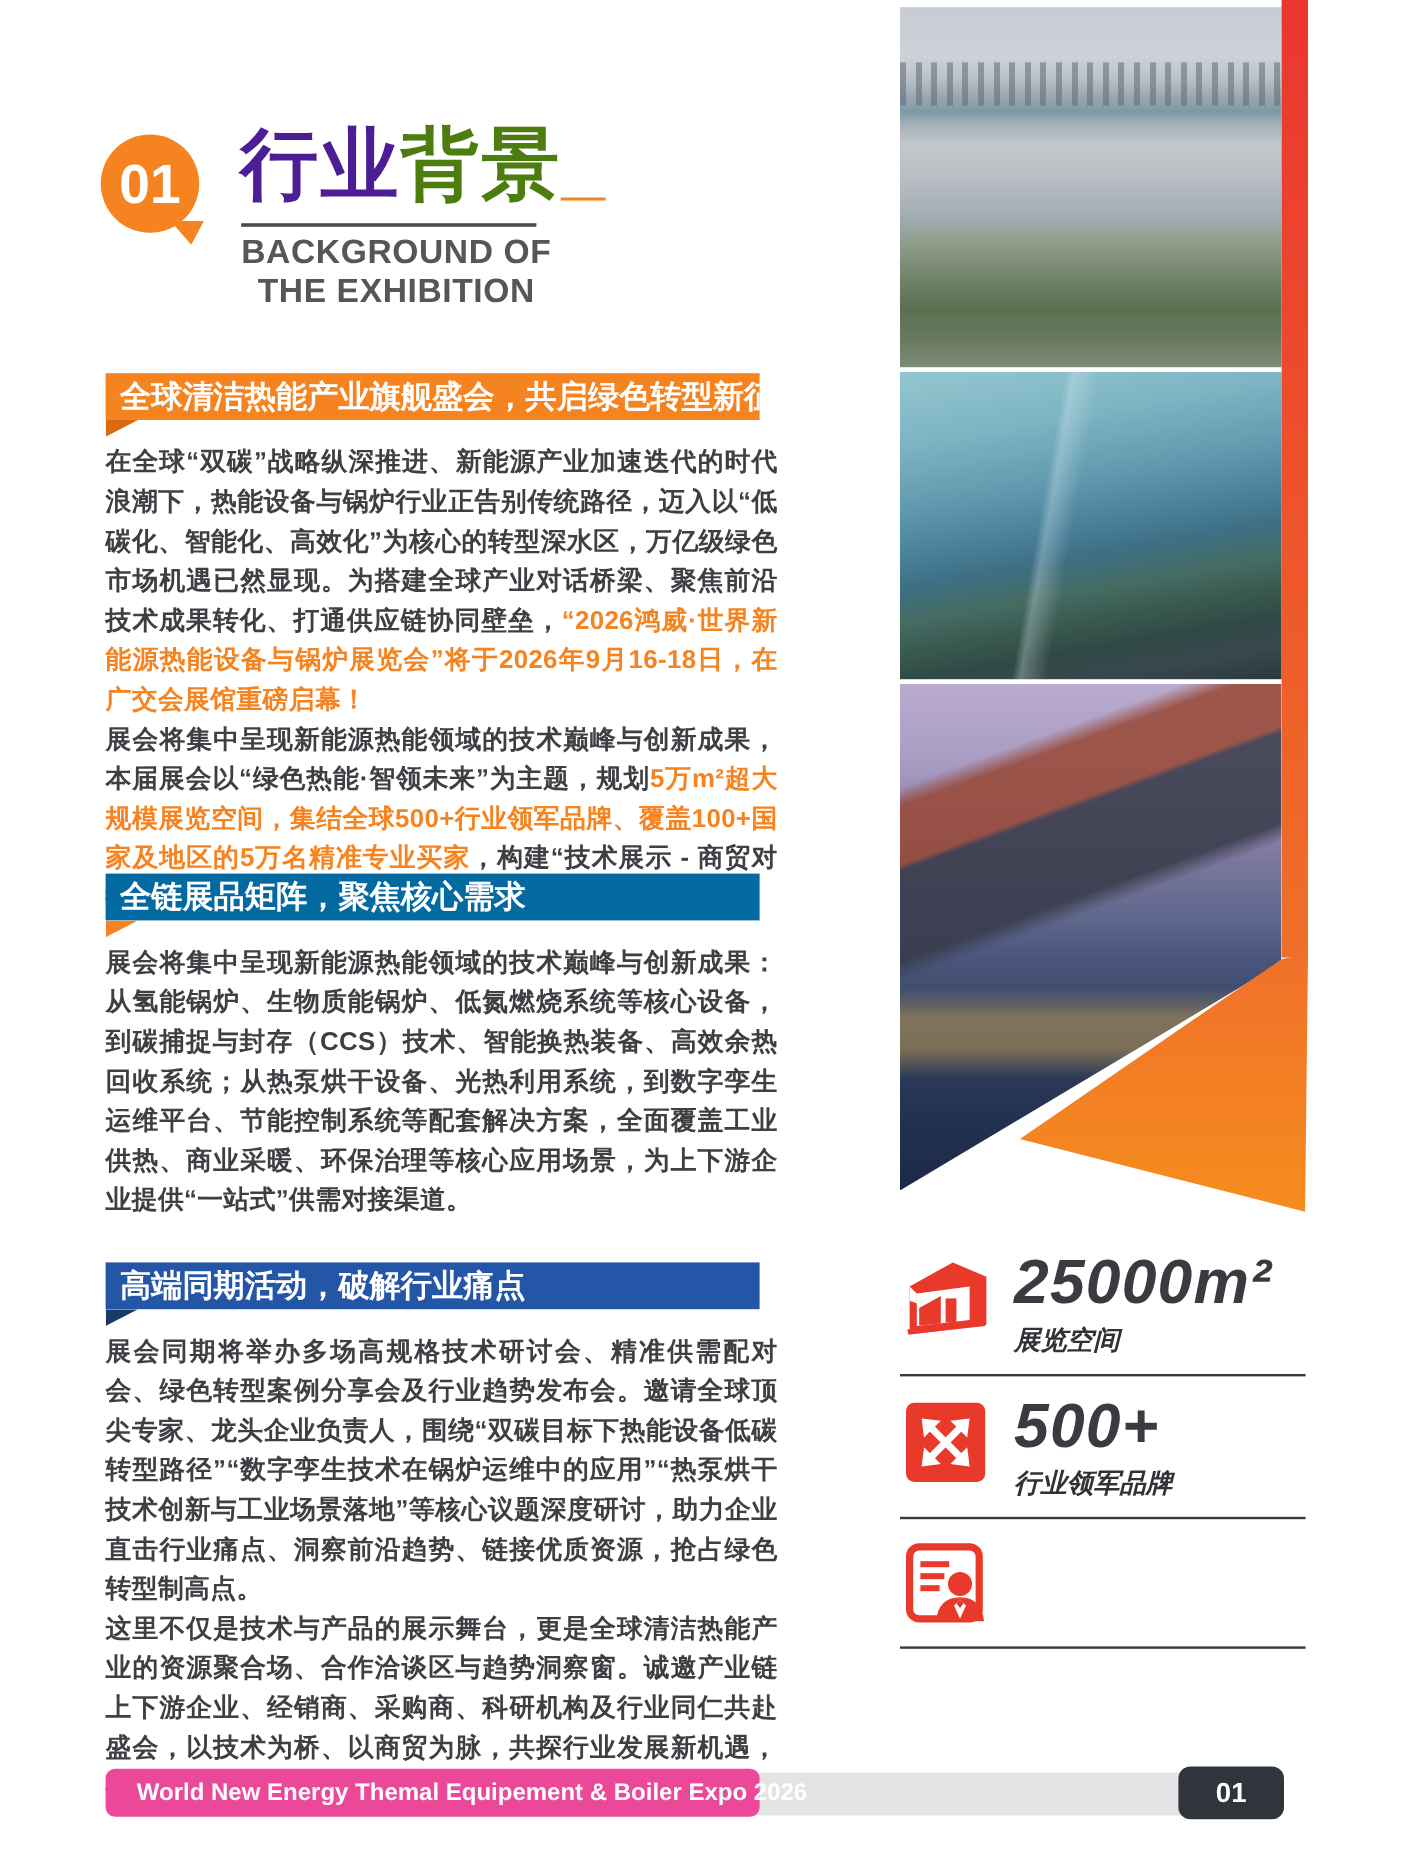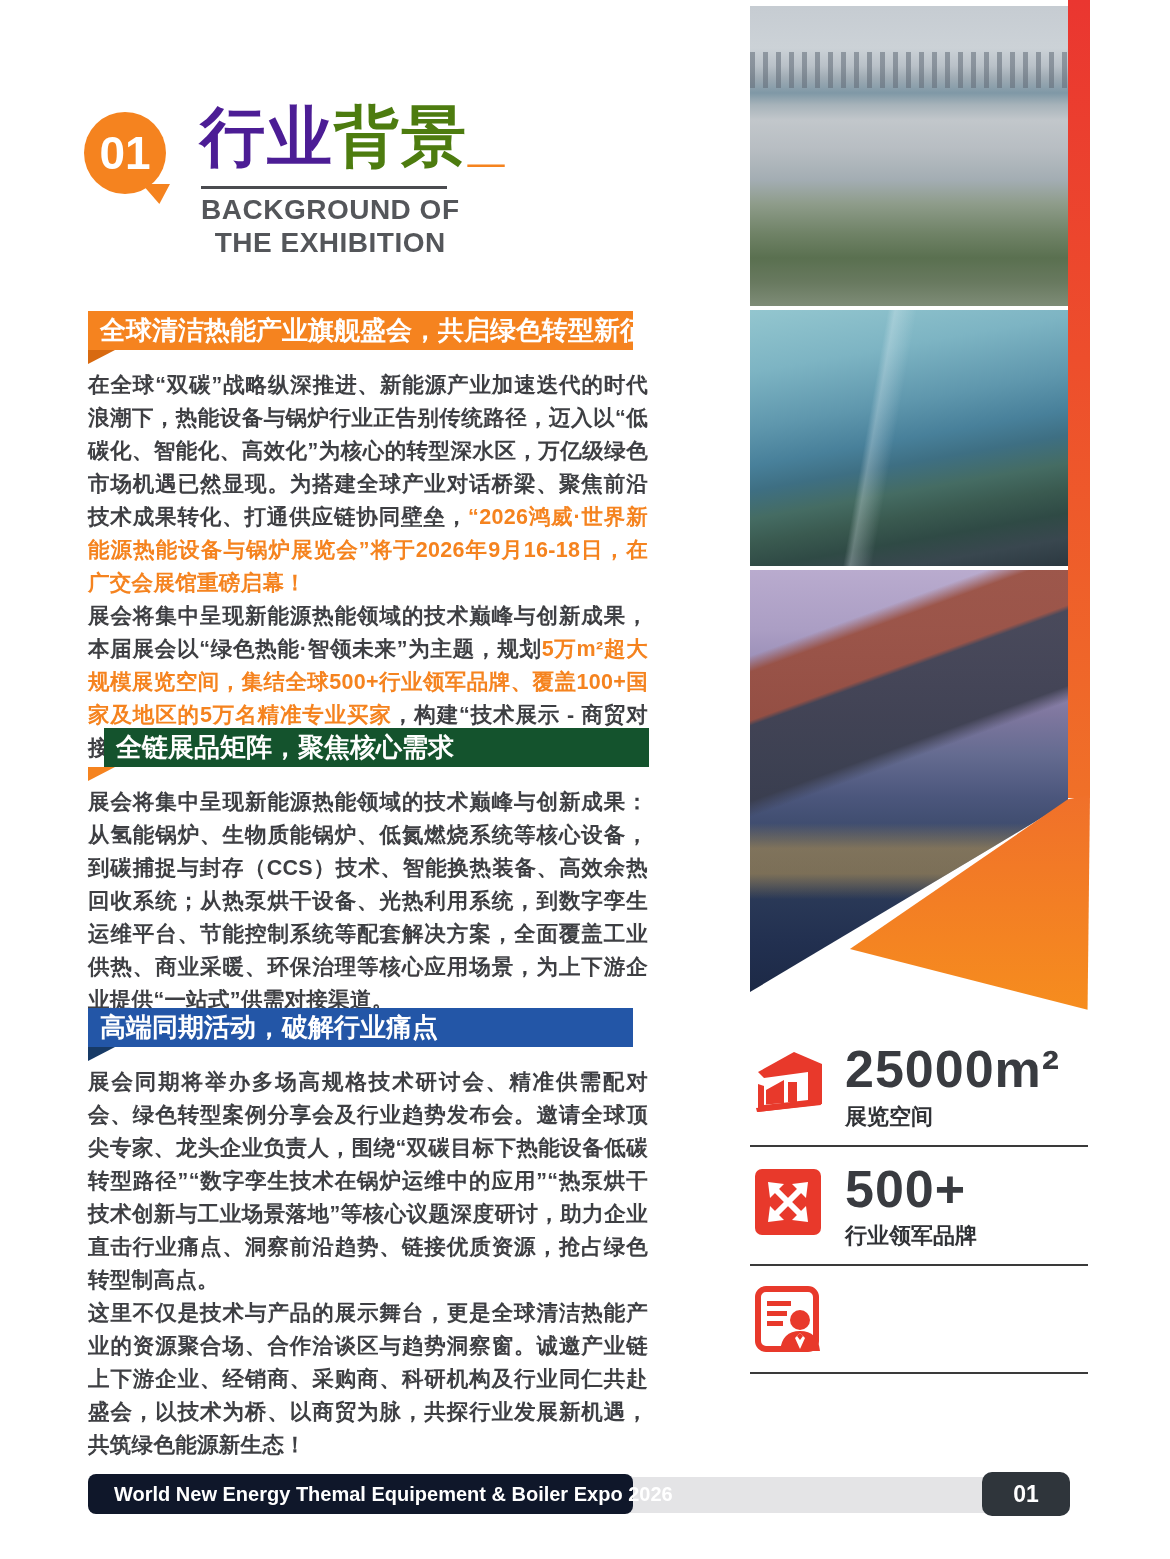--- a/index.html
+++ b/index.html
@@ -14,25 +14,25 @@
     clip-path:polygon(0 0,100% 0,62% 100%);z-index:2;}
   .title-zh{position:absolute;left:200px;top:100px;font-size:65px;line-height:1.15;font-weight:800;letter-spacing:2px;white-space:nowrap;}
   .title-zh .hl{color:#4c1d95;}
   .title-zh .rest{color:#4d7c0f;}
   .title-zh .uscore{color:#F5831F;font-weight:800;}
   .title-rule{position:absolute;left:201px;top:186px;width:246px;height:3px;background:#4A4B4F;}
   .title-en{position:absolute;left:201px;top:193px;font-size:28px;line-height:33px;font-weight:700;color:#54565A;letter-spacing:.5px;text-align:center;}
 
   
   .section{position:absolute;left:88px;width:560px;}
-  .sec-1{top:311px;} .sec-2{top:728px;} .sec-3{top:1008px;}
+  .sec-1{top:311px;} .sec-2{top:728px;} .sec-3{top:1052px;}
   .bar{width:545px;height:39px;line-height:39px;box-sizing:border-box;padding:0 12px;
     color:#fff;font-size:26px;font-weight:700;white-space:nowrap;overflow:hidden;}
   .bar-orange{background:#F5831F;}
-  .bar-red{background:#14532d;margin-left:16px;}
+  .bar-red{background:#0369a1;}
   .bar-blue{background:#2356A7;}
   .fold{width:27px;height:14px;clip-path:polygon(0 0,100% 0,0 100%);}
   .fold-orange{background:#D86A10;}
   .fold-red{background:#F5831F;}
   .fold-blue{background:#173A66;}
   .sec-body{margin-top:5px;font-size:21.5px;line-height:33px;color:#3E3F43;font-weight:600;
     text-align:justify;letter-spacing:.3px;}
   .sec-body p{margin:0;}
   .sec-body .accent{color:#F5831F;font-weight:800;}
 
@@ -54,29 +54,29 @@
       linear-gradient(180deg,#b9abce 0%,#ab9ec4 14%,#978bb4 24%,#7f779f 34%,#646b90 44%,#4b567c 54%,#394868 64%,#2b3a58 76%,#223050 88%,#1c2946 100%);}
   .stripe{position:absolute;left:1068px;top:0;width:22px;height:798px;
     background:linear-gradient(180deg,#EA3630 0%,#ED4E2C 45%,#F07028 100%);}
   .deco-triangle{position:absolute;left:845px;top:795px;width:245px;height:217px;
     clip-path:polygon(91% 2%,100% 0,99% 99%,2% 71%);
     background:linear-gradient(180deg,#F0702A 0%,#F68D1E 100%);}
 
   
   .stats{position:absolute;left:750px;top:1042px;width:338px;}
   .stat-row{display:flex;align-items:flex-start;gap:17px;padding-bottom:13px;margin-bottom:15px;
-    border-bottom:2px solid #3A3A3A;}
+    border-bottom:2px solid #3A3A3A;font-style:italic;}
   .stat-icon{width:78px;height:78px;flex:0 0 78px;}
   .stat-text{padding-top:0;}
   .stat-value{font-size:52px;line-height:1.05;font-weight:800;color:#393B40;letter-spacing:1px;white-space:nowrap;}
   .stat-label{font-size:22px;font-weight:700;color:#303236;margin-top:5px;white-space:nowrap;}
 
   
   .footer-gray{position:absolute;left:400px;top:1477px;width:670px;height:36px;background:#E4E4E6;border-radius:6px;}
-  .footer-orange{position:absolute;left:88px;top:1474px;width:545px;height:40px;background:#0f172a;border-radius:8px;
+  .footer-orange{position:absolute;left:88px;top:1474px;width:545px;height:40px;background:#ec4899;border-radius:8px;
     color:#fff;font-size:20px;font-weight:700;line-height:40px;padding-left:26px;box-sizing:border-box;white-space:nowrap;}
   .footer-dark{position:absolute;left:982px;top:1472px;width:88px;height:44px;background:#2F353B;border-radius:10px;
     color:#fff;font-size:23px;font-weight:800;display:flex;align-items:center;justify-content:center;}
 </style>
 </head>
 <body>
 
 <div class="page">
 
   <div class="badge">

